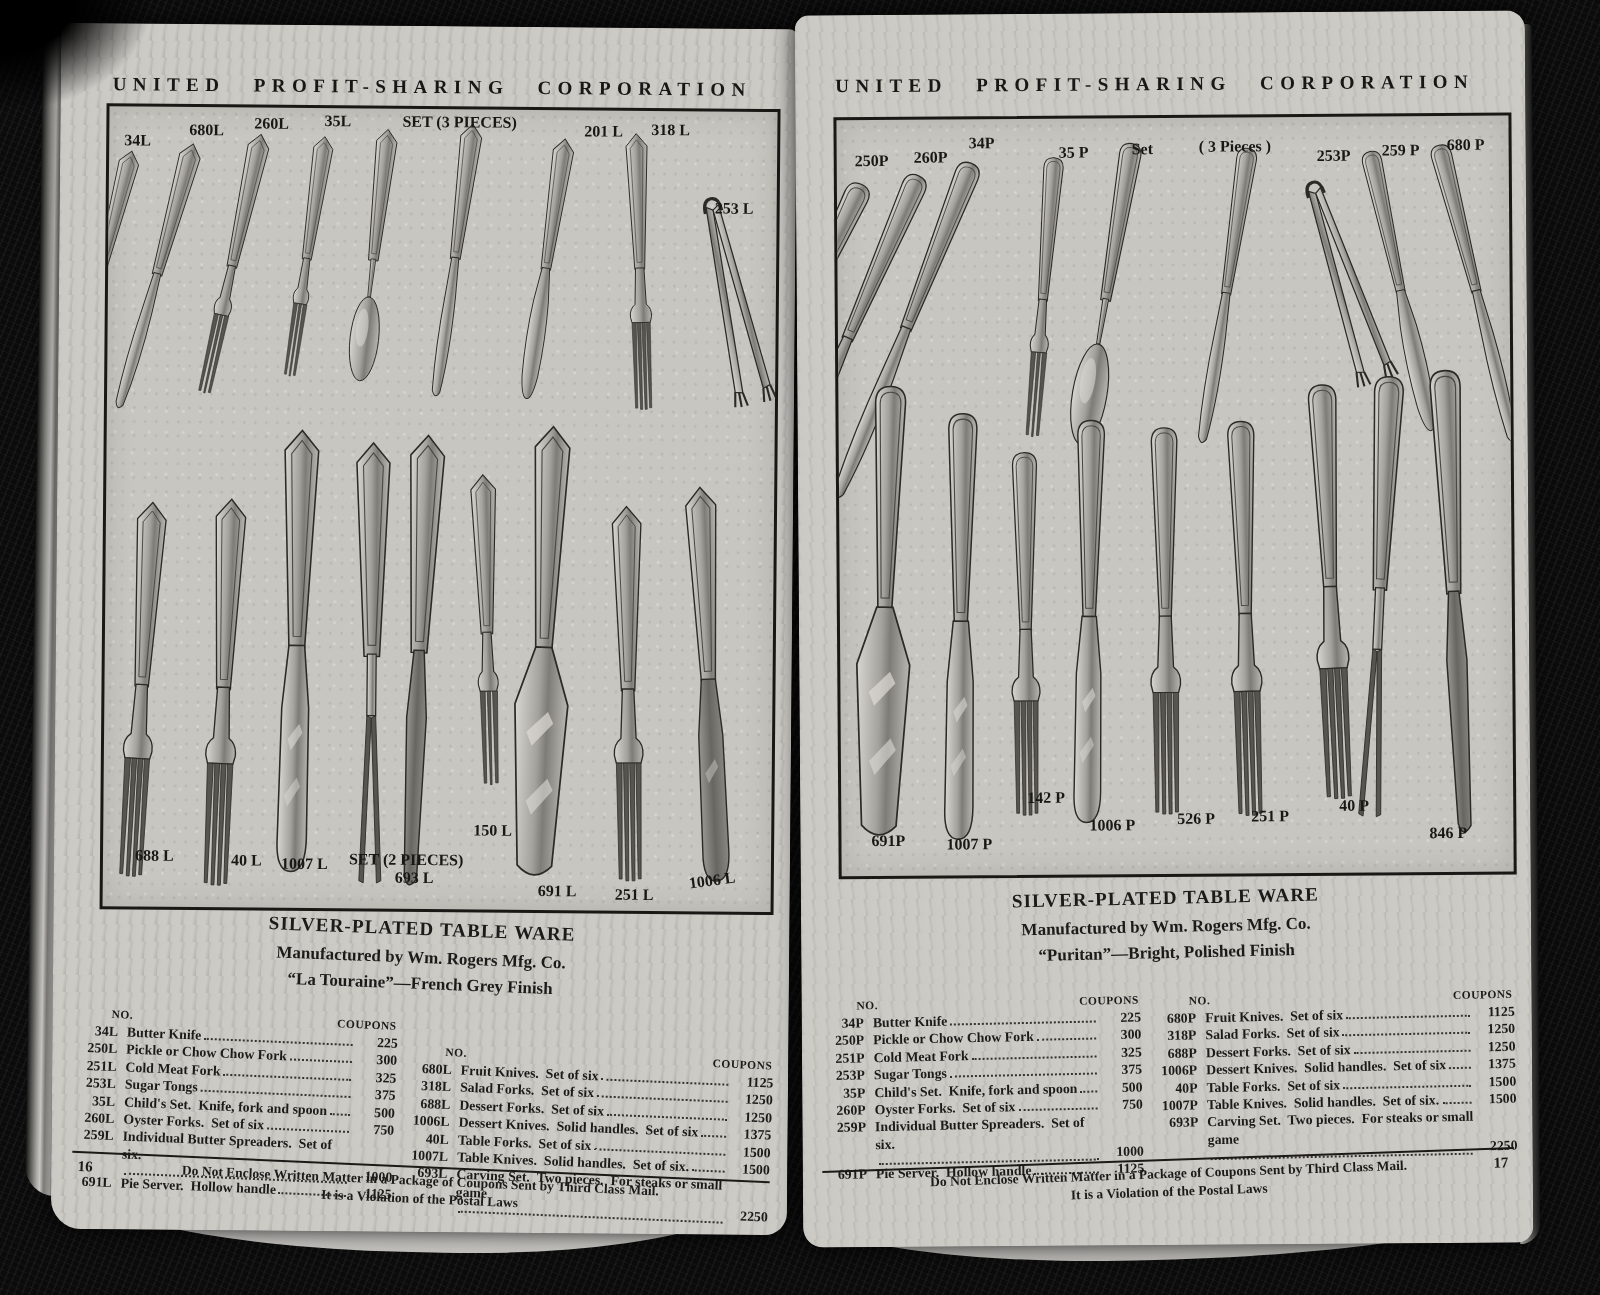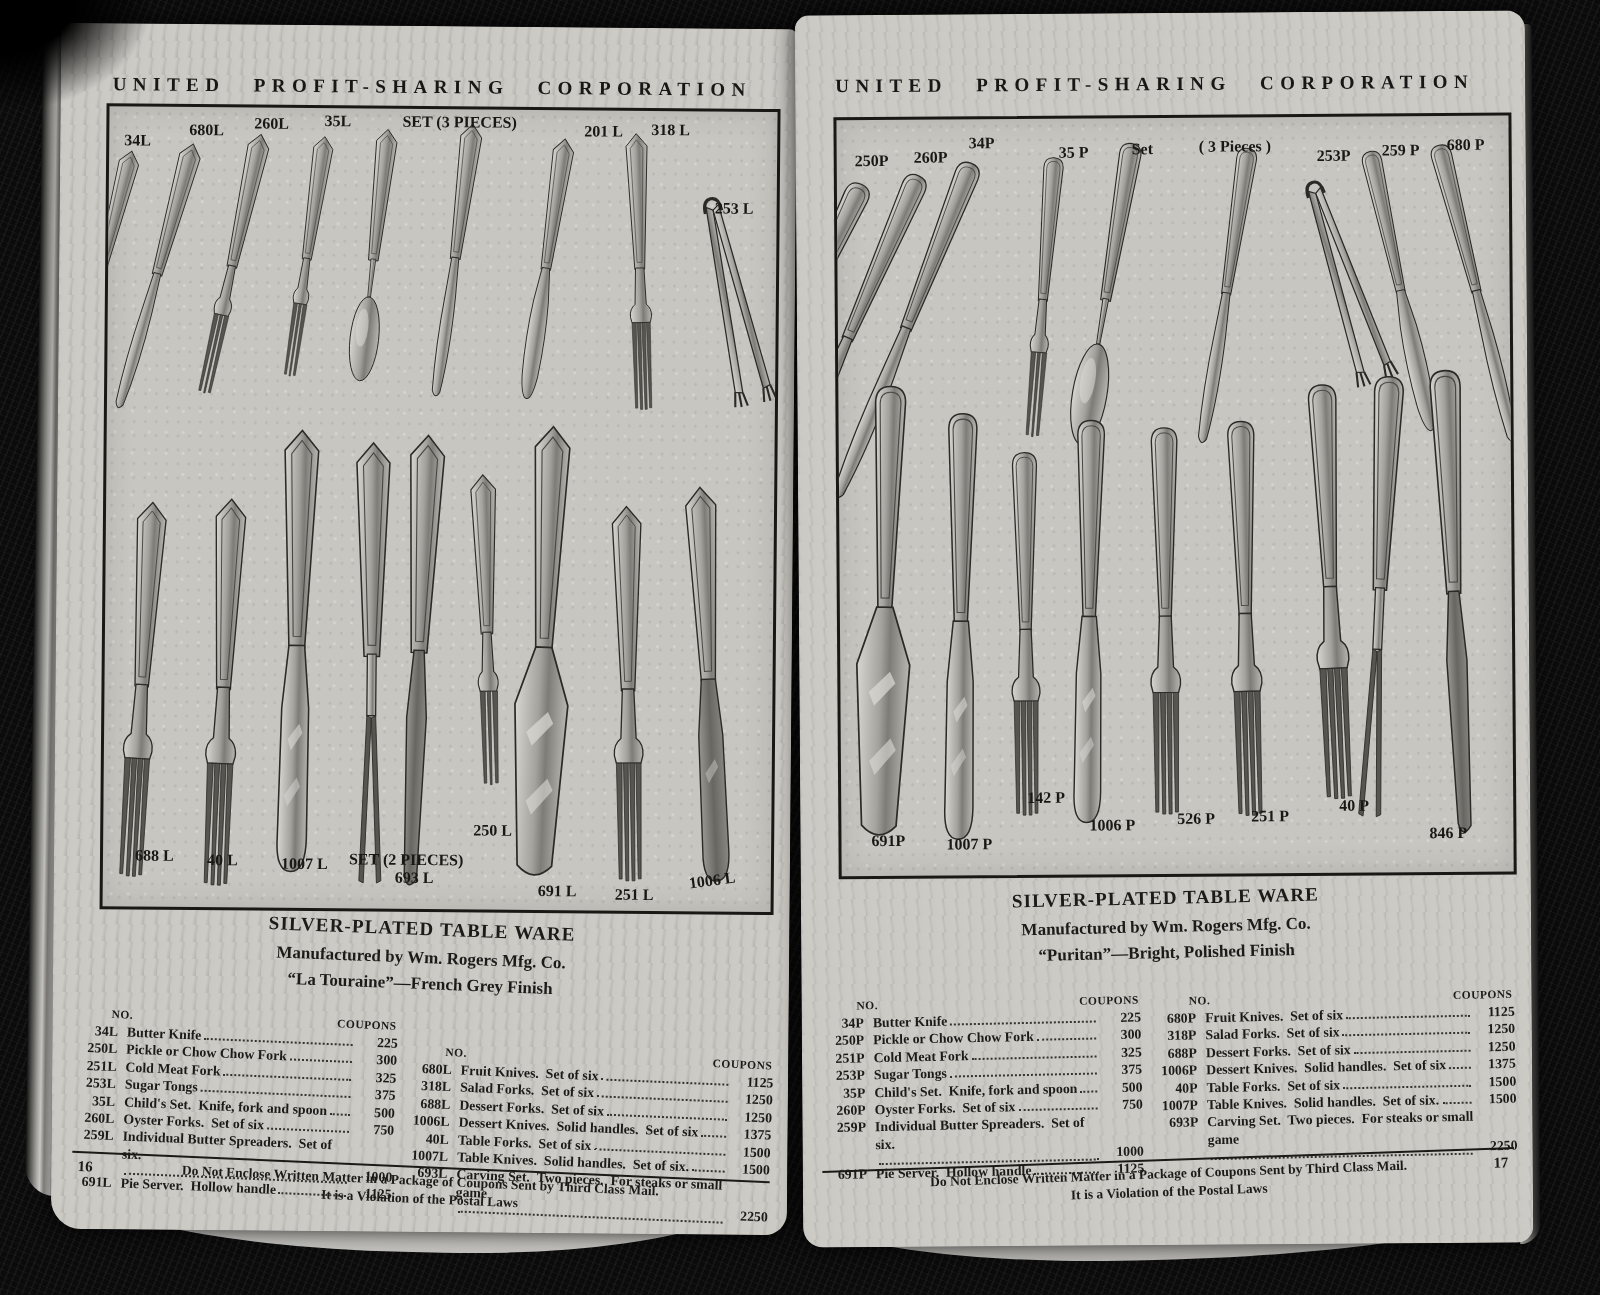--- a/index.html
+++ b/index.html
@@ -251,25 +251,25 @@
       </svg>
       <span class="plabel" style="left:15px;top:25px">34L</span>
       <span class="plabel" style="left:80px;top:14px">680L</span>
       <span class="plabel" style="left:145px;top:7px">260L</span>
       <span class="plabel" style="left:215px;top:4px">35L</span>
       <span class="plabel" style="left:293px;top:4px">SET (3 PIECES)</span>
       <span class="plabel" style="left:475px;top:12px">201 L</span>
       <span class="plabel" style="left:542px;top:10px">318 L</span>
       <span class="plabel" style="left:606px;top:88px">253 L</span>
       <span class="plabel" style="left:32px;top:740px">688 L</span>
-      <span class="plabel" style="left:104px;top:744px">40 L</span>
+      <span class="plabel" style="left:128px;top:744px">40 L</span>
       <span class="plabel" style="left:178px;top:747px">1007 L</span>
       <span class="plabel" style="left:246px;top:742px">SET (2 PIECES)</span>
       <span class="plabel" style="left:292px;top:760px">693 L</span>
-      <span class="plabel" style="left:370px;top:712px">250 L</span>
+      <span class="plabel" style="left:370px;top:712px">150 L</span>
       <span class="plabel" style="left:435px;top:772px">691 L</span>
       <span class="plabel" style="left:512px;top:775px">251 L</span>
       <span class="plabel" style="left:586px;top:760px;transform:rotate(-8deg)">1006 L</span>
     </div>
 
     <div class="titleblock">
       <div class="ware-title">SILVER-PLATED TABLE WARE</div>
       <div class="maker">Manufactured by Wm. Rogers Mfg. Co.</div>
       <div class="finish">“La Touraine”—French Grey Finish</div>
     </div>

